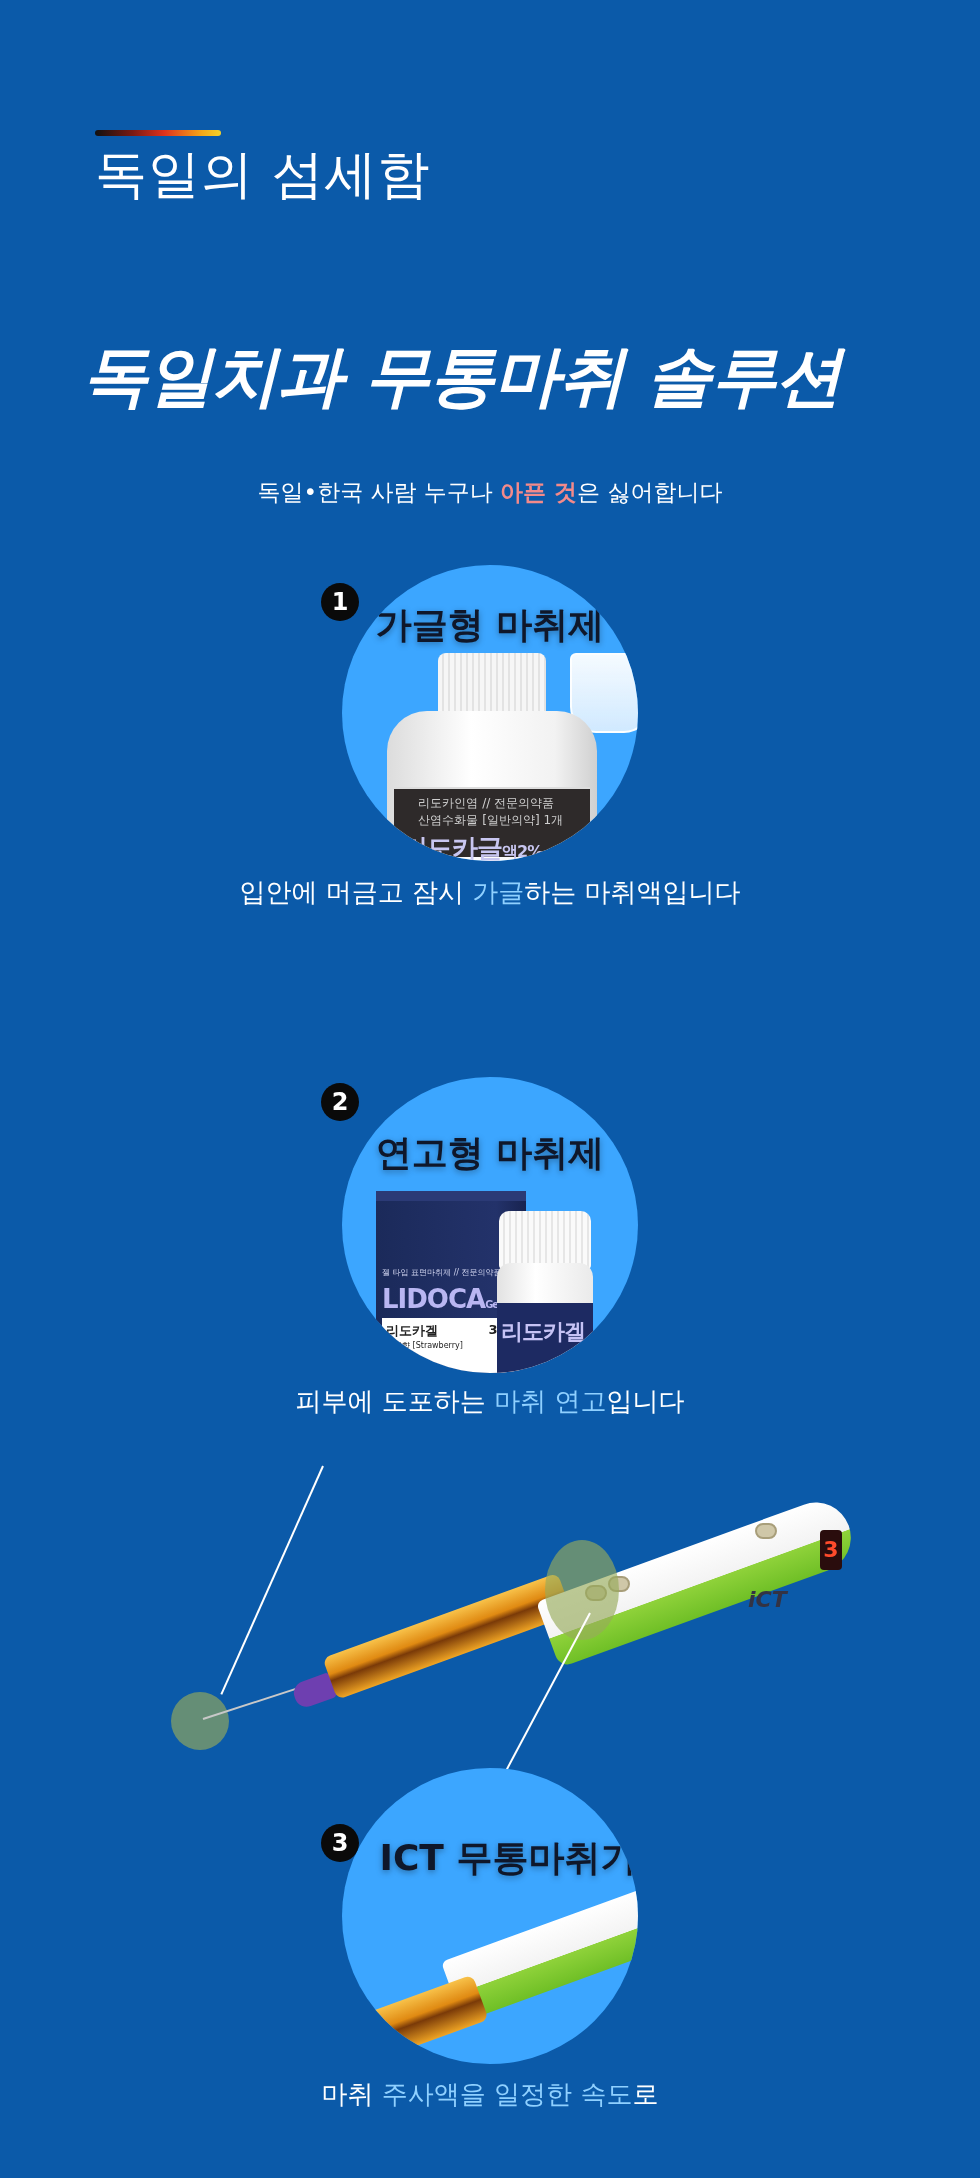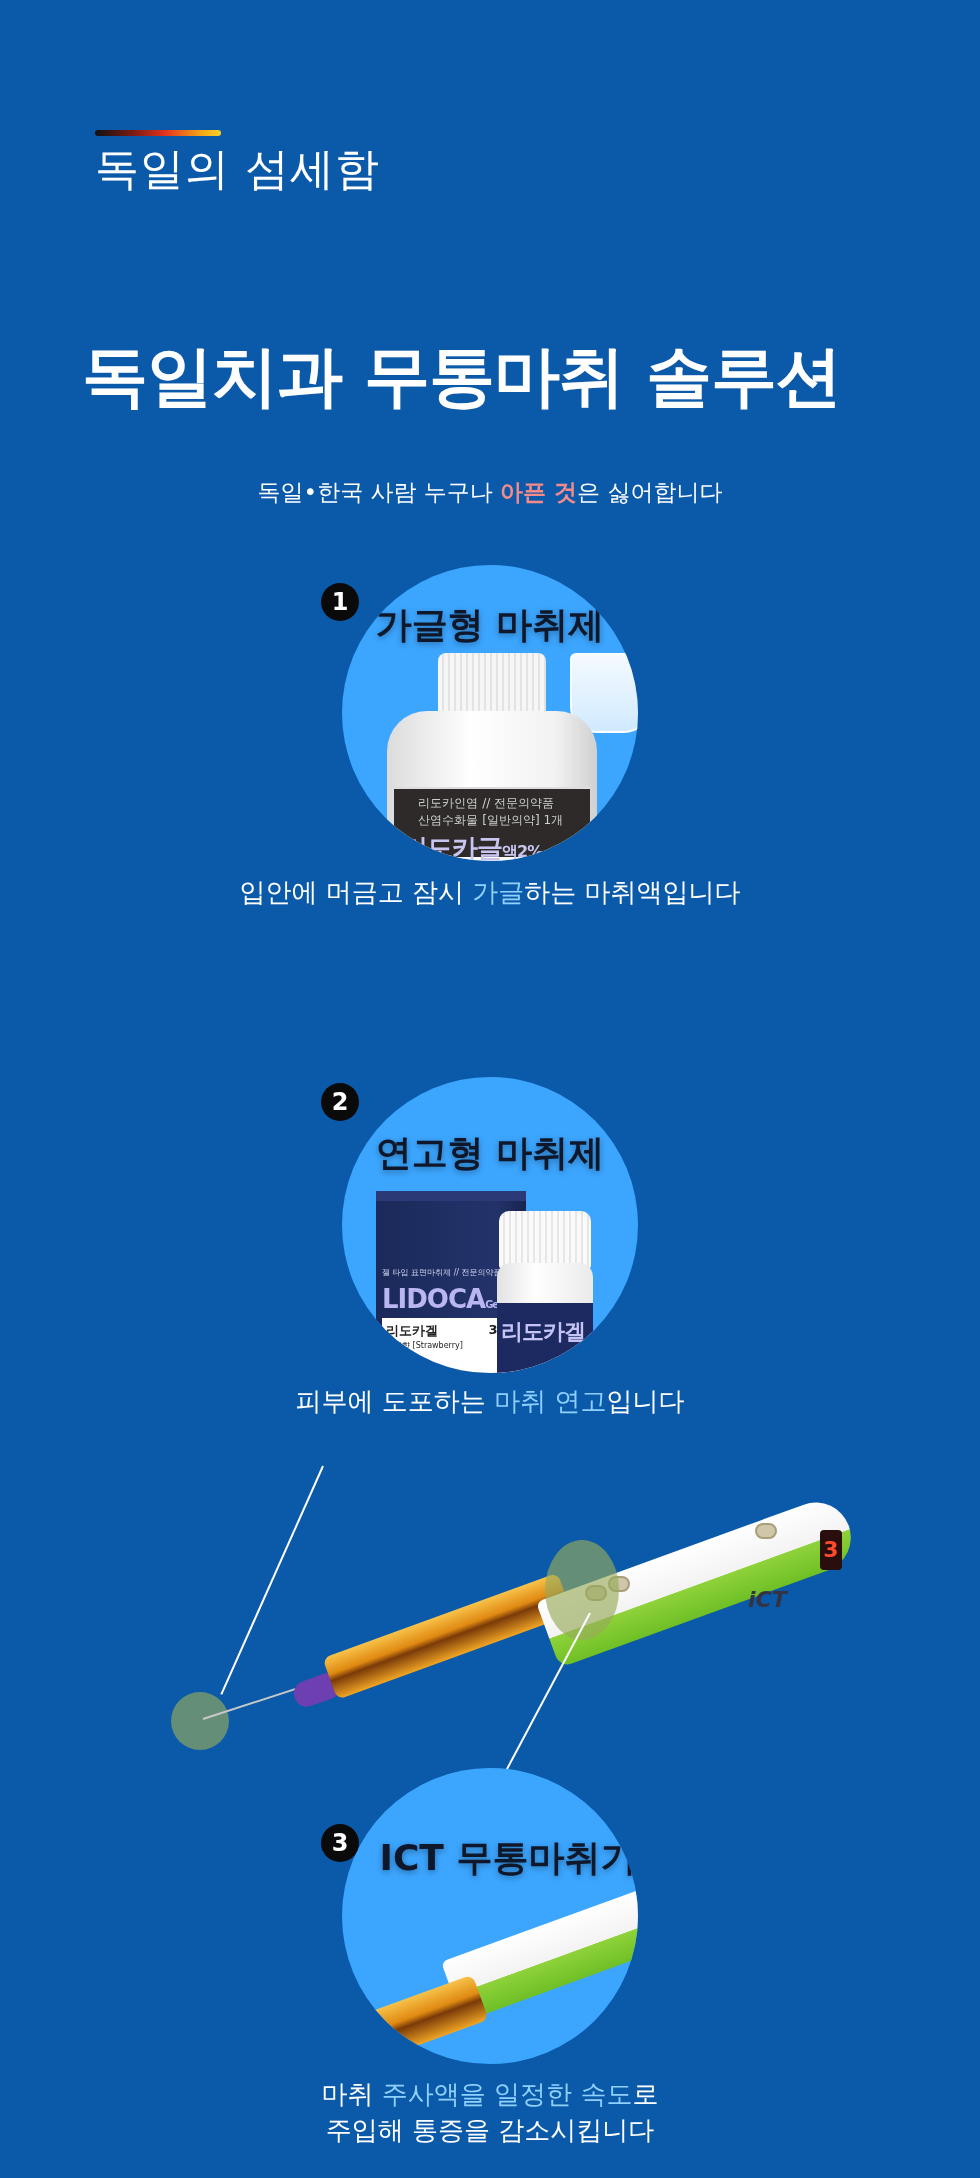--- a/index.html
+++ b/index.html
@@ -13,29 +13,30 @@
     .abs { position: absolute; }
 
     
     .tag-bar {
       left: 95px; top: 130px; width: 126px; height: 6px; border-radius: 3px;
       background: linear-gradient(90deg, #111111 0%, #7a1a12 30%, #e0321c 55%, #f5a818 85%, #f5d22a 100%);
     }
     .tag-title {
       left: 95px; top: 140px;
       font-family: "DejaVu Serif", "Liberation Serif", serif;
-      font-size: 44px; font-weight: 500; letter-spacing: 1px;
+      font-size: 52px; font-weight: 500; letter-spacing: 1px;
       color: #ffffff;
       text-align: center;
     }
 
     .headline {
       left: 0; top: 332px; width: 923px; text-align: center;
       font-size: 66px; font-weight: 700; letter-spacing: -1px;
       color: #ffffff;
+      font-style: italic;
     }
     .subline {
       left: 0; top: 477px; width: 980px; text-align: center;
       font-size: 23px; color: #ffffff;
     }
     .hl-pink { color: #f48a8a; font-weight: 700; }
     .hl-blue { color: #8fd0ff; }
 
     
     .circle {
@@ -218,17 +219,14 @@
   <div class="abs circle" style="left:342px; top:1768px; width:296px; height:296px;">
     <div class="abs circle-title" style="left:18px; top:66px; width:296px;">ICT 무통마취기</div>
     <div class="abs dev-handle" style="left:110px; top:192px; width:260px; height:64px; transform: rotate(-20deg);"></div>
     <div class="abs dev-barrel" style="left:-40px; top:270px; width:190px; height:48px; transform: rotate(-20deg);"></div>
   </div>
   <div class="abs num-badge" style="left:321px; top:1824px;">3</div>
   <div class="abs desc" style="top:2076px;">
     <div>
       <span>마취 </span><span class="hl-blue">주사액을 일정한 속도</span><span>로</span>
     </div>
-    <div>
-      <span>주입해 통증을 감소시킵니다</span>
-    </div>
   </div>
 </section>
 
 </body></html>

